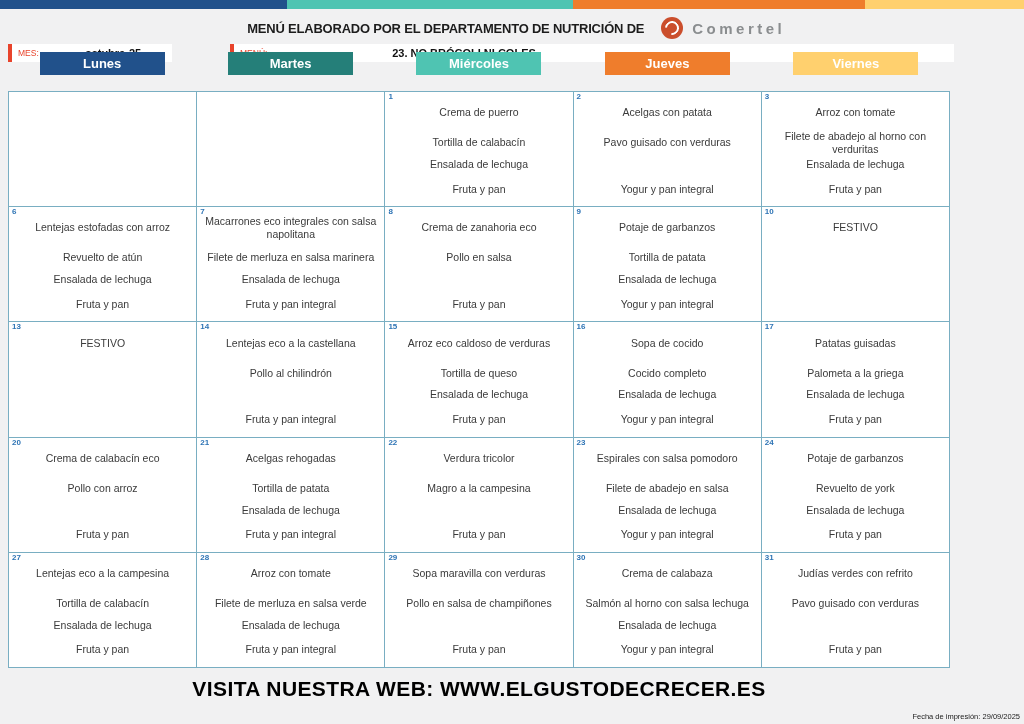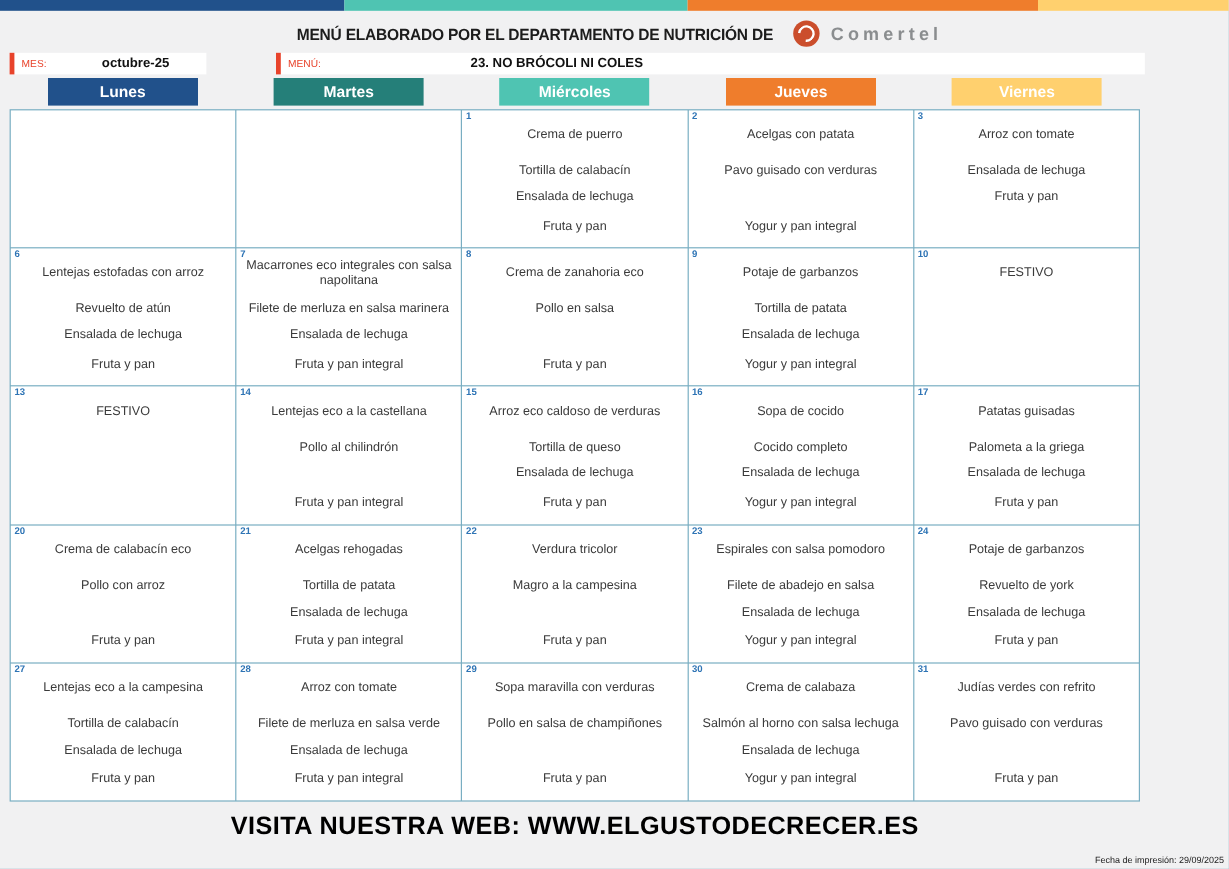--- a/index.html
+++ b/index.html
@@ -54,21 +54,21 @@
     position:absolute; top:50%; transform:translateY(-50%);
     font-size:11px; font-weight:bold; color:#111; text-align:center;
   }
   .mes-box { left:8px; width:164px; }
   .mes-box .value { left:0; right:0;padding-left:42px; }
   .menu-box { left:230px; width:724px; }
   .menu-box .value { left:40px; width:380px; }
 
   
   .day-headers {
-    position:absolute; top:65px; left:8px; width:942px; height:23px;
+    position:absolute; top:52px; left:8px; width:942px; height:23px;
     display:grid; grid-template-columns:repeat(5,1fr);
   }
   .day-header-cell { display:flex; align-items:center; justify-content:center; }
   .day-header {
     width:125px; height:23px; display:flex; align-items:center; justify-content:center;
     color:#fff; font-size:13px; font-weight:bold;
   }
 
   
   .grid {
@@ -182,20 +182,21 @@
     <div class="cell">
     <span class="day-number">2</span>
     <div class="menu-item">Acelgas con patata</div>
     <div class="menu-item">Pavo guisado con verduras</div>
     <div class="menu-item"></div>
     <div class="menu-item">Yogur y pan integral</div>
   </div>
     <div class="cell">
     <span class="day-number">3</span>
     <div class="menu-item">Arroz con tomate</div>
+    <div class="menu-item">Filete de abadejo al horno con verduritas</div>
     <div class="menu-item">Ensalada de lechuga</div>
     <div class="menu-item">Fruta y pan</div>
   </div>
     <div class="cell">
     <span class="day-number">6</span>
     <div class="menu-item">Lentejas estofadas con arroz</div>
     <div class="menu-item">Revuelto de atún</div>
     <div class="menu-item">Ensalada de lechuga</div>
     <div class="menu-item">Fruta y pan</div>
   </div>

